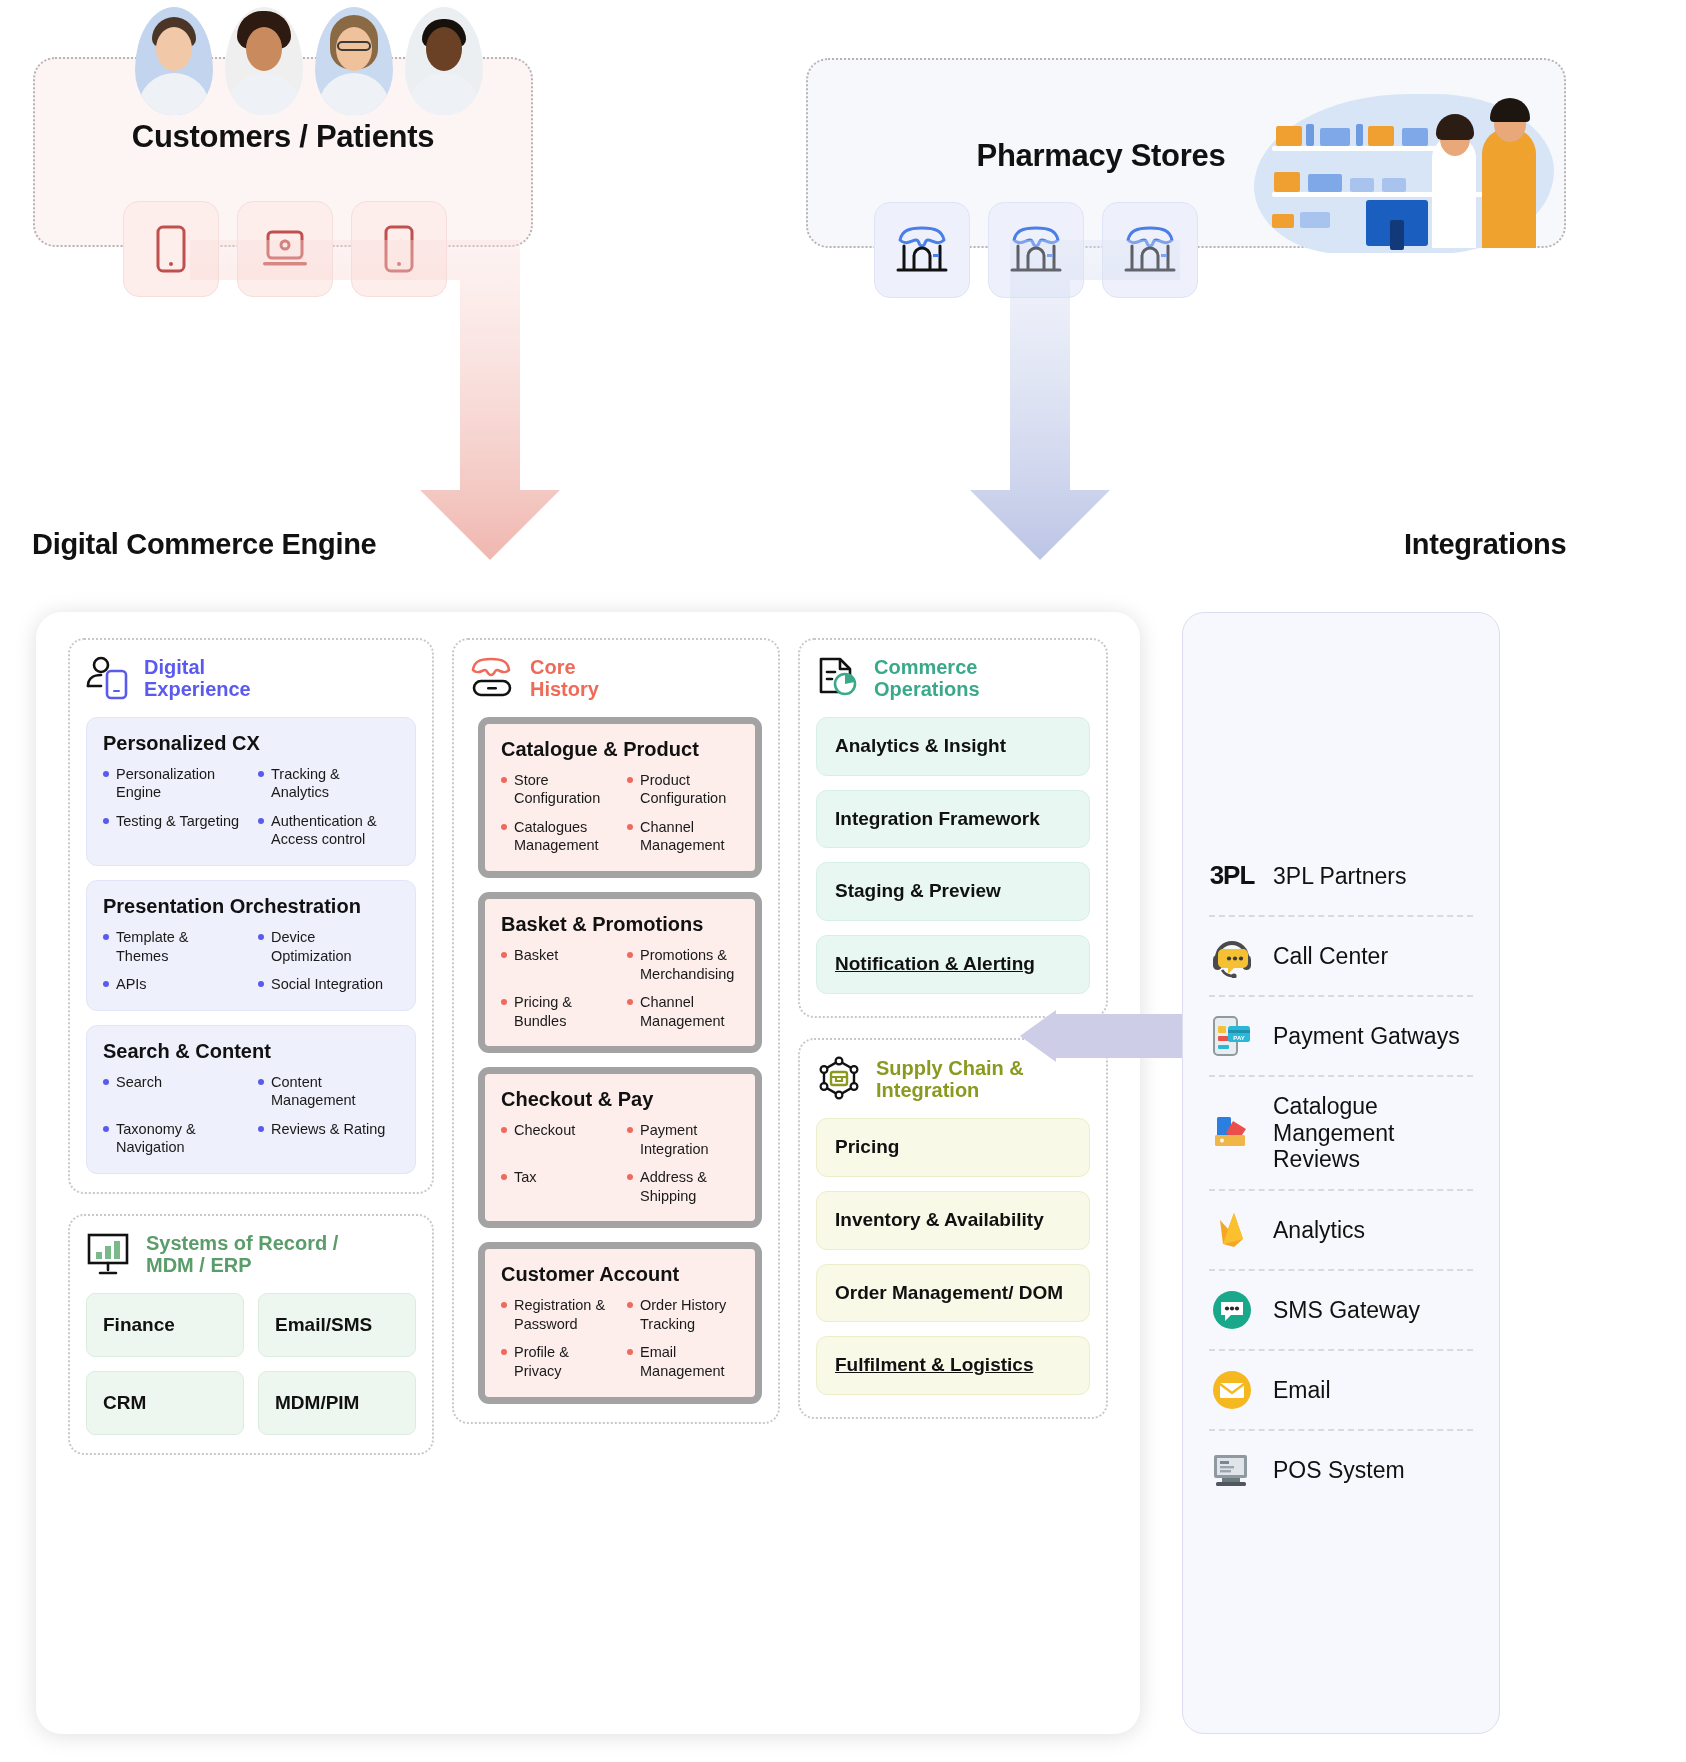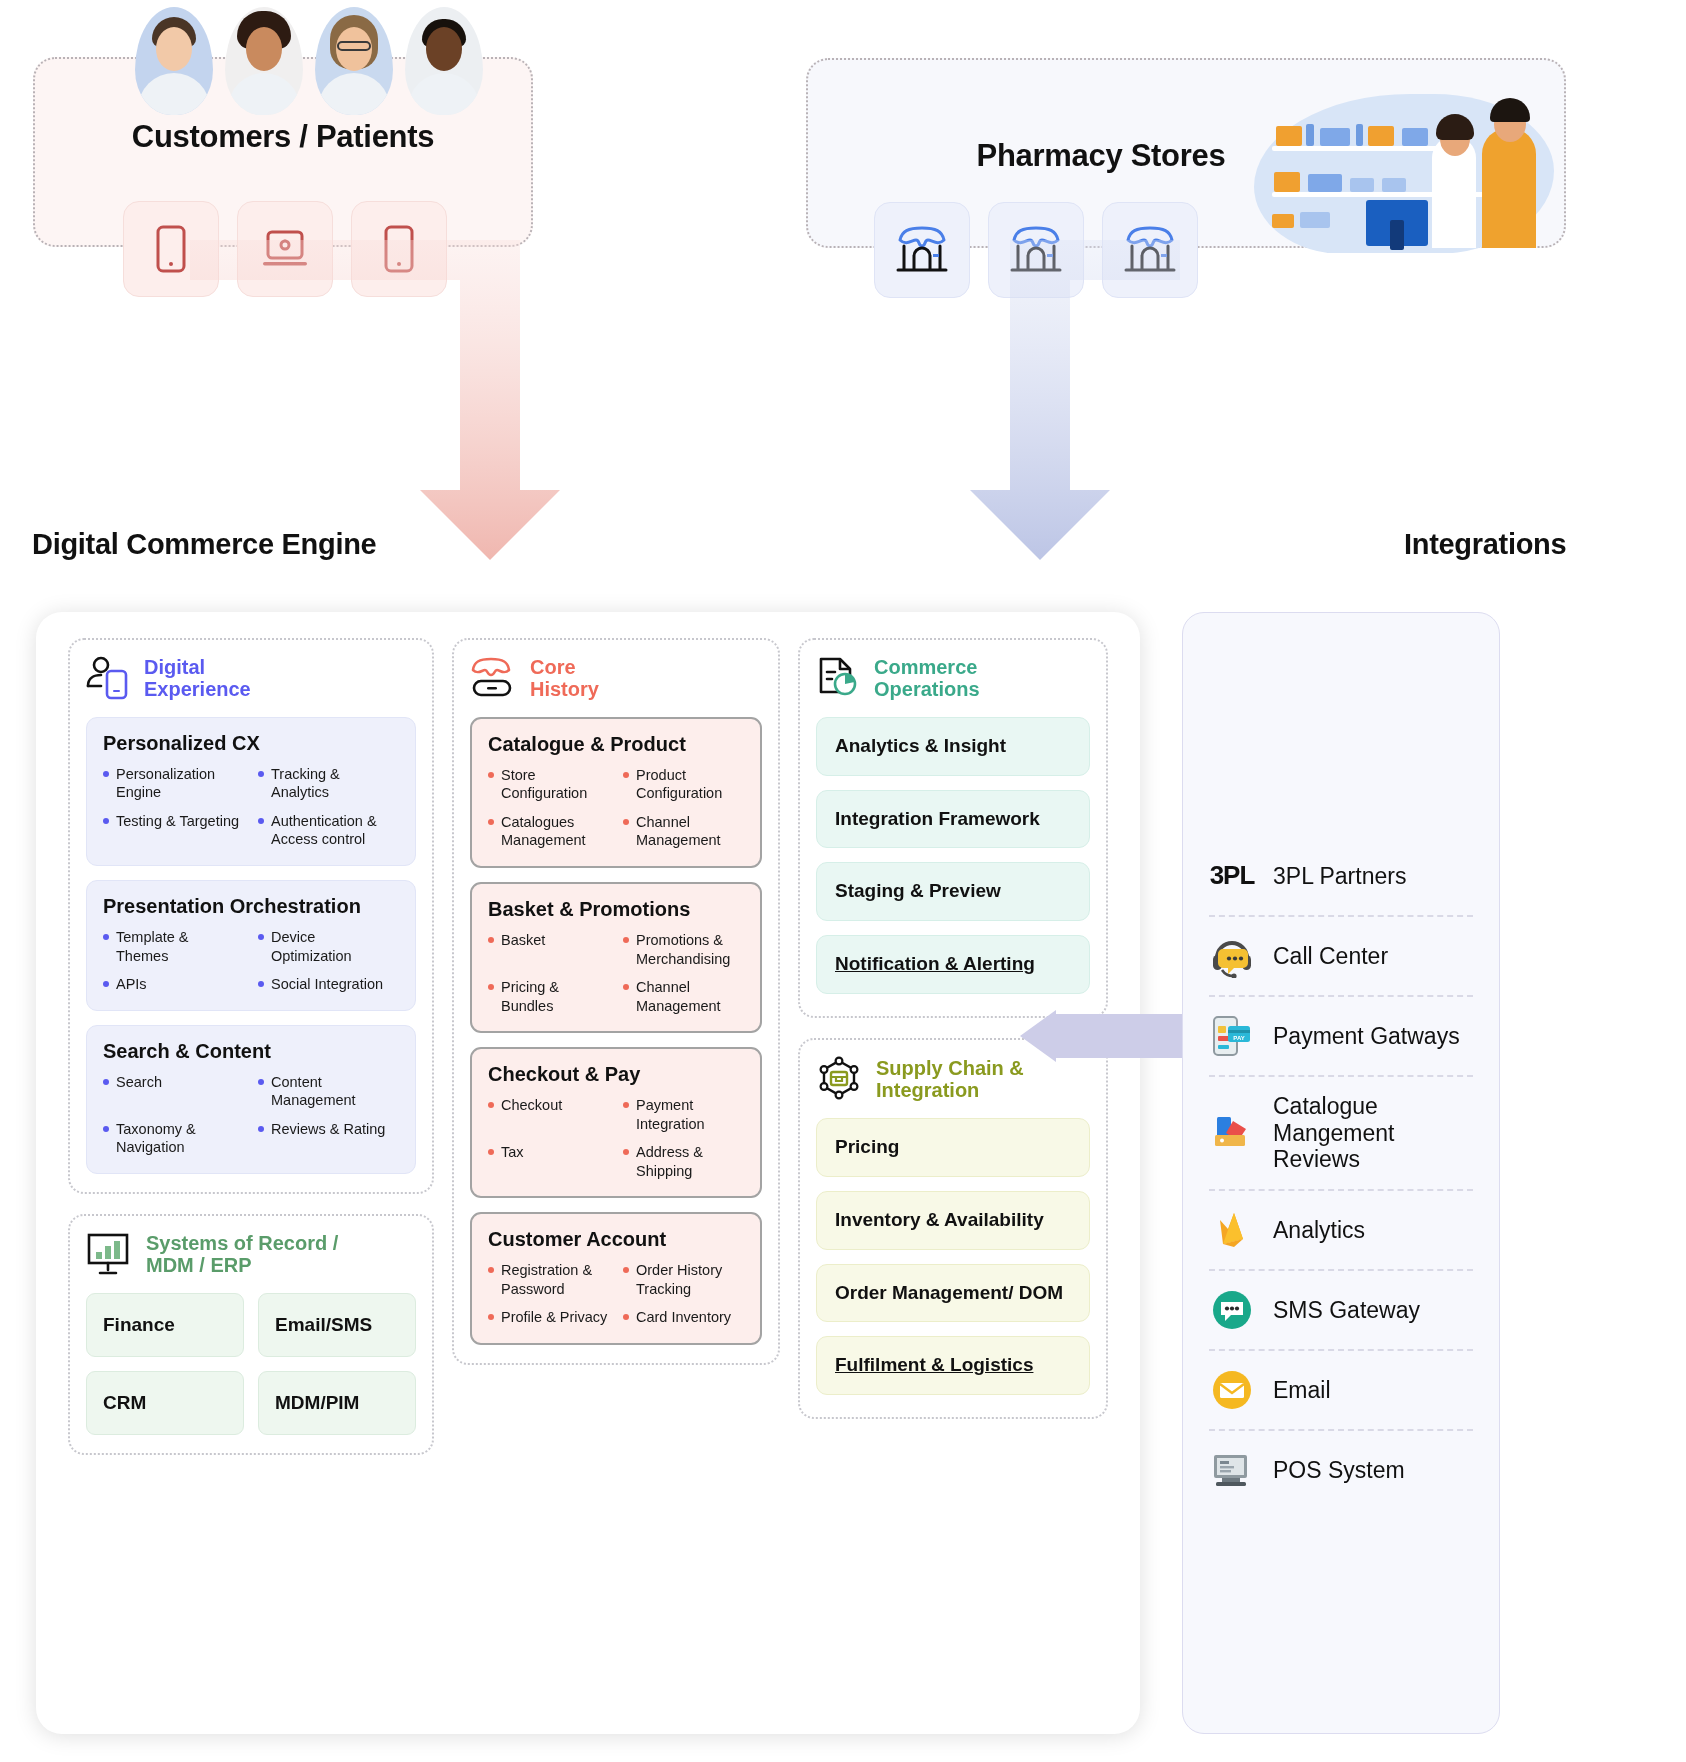--- a/index.html
+++ b/index.html
@@ -134,21 +134,21 @@
   }
   .t-digital  { color: #5a5af0; }
   .t-core     { color: #ef6a58; }
   .t-ops      { color: #3aa98a; }
   .t-supply   { color: #8a9a1f; }
   .t-sor      { color: #5a9c6a; }
 
   .subcard { border-radius: 11px; padding: 14px 16px 16px 16px; margin-bottom: 14px; }
   .subcard:last-child { margin-bottom: 0; }
   .sc-blue { background: #eef0fb; border: 1px solid #e1e5f7; }
-  .sc-pink { background: #fdeeec; border: 2px solid #a3a3a3; }
+  .sc-pink { background: #fdeeec; border: 7px solid #a3a3a3; margin-left: 8px; }
   .sc-title { font-size: 20px; font-weight: bold; color: #111; margin-bottom: 10px; }
   .bullets { display: grid; grid-template-columns: 1fr 1fr; gap: 10px 14px; }
   .bullet { display: flex; gap: 7px; font-size: 14.5px; line-height: 1.28; color: #1a1a1a; }
   .dot { width: 6px; height: 6px; border-radius: 50%; margin-top: 6px; flex: 0 0 6px; }
   .dot-blue { background: #5a5af0; }
   .dot-pink { background: #ef6a58; }
 
   .pill {
     border-radius: 11px; padding: 17px 18px;
     font-size: 19px; font-weight: bold; color: #111;
@@ -513,21 +513,21 @@
           <div class="bullet">
               <span class="dot dot-pink"></span>
               <span>Order History Tracking</span>
             </div>
           <div class="bullet">
               <span class="dot dot-pink"></span>
               <span>Profile &amp; Privacy</span>
             </div>
           <div class="bullet">
               <span class="dot dot-pink"></span>
-              <span>Card Inventory</span>
+              <span>Email Management</span>
             </div>
         </div>
       </div>
     </div>
   </div>
 
   <div class="col col-right">
 
     <div class="group">
       <div class="group-head">

